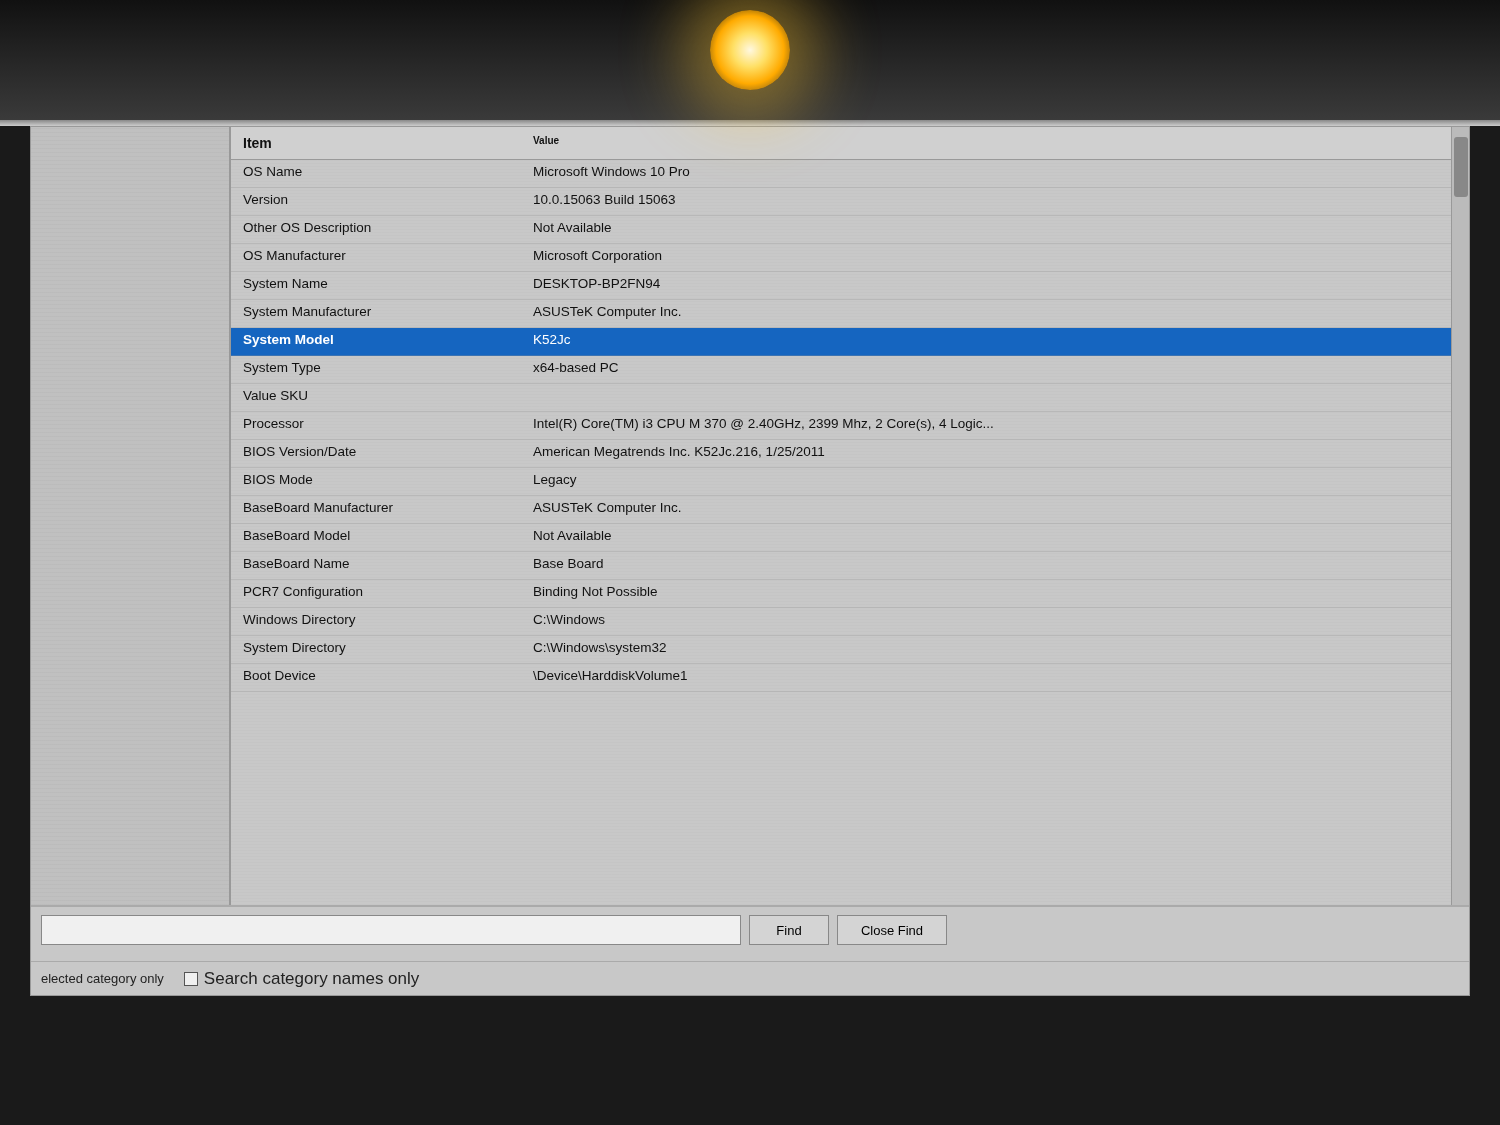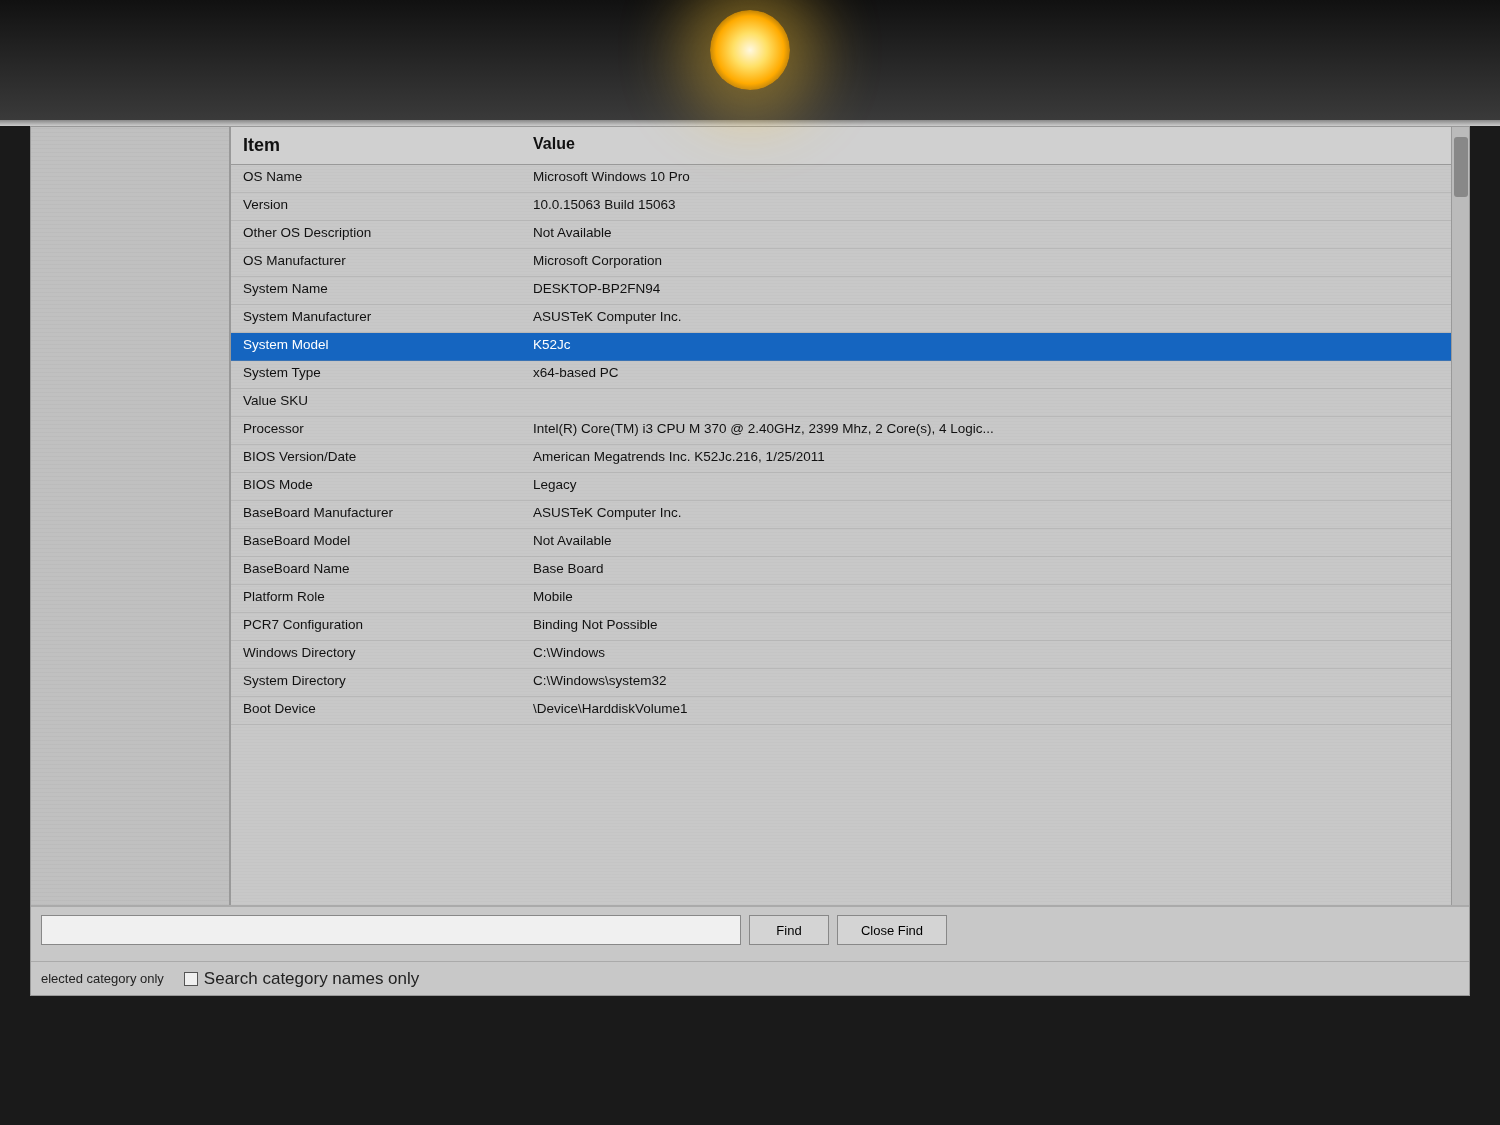--- a/index.html
+++ b/index.html
@@ -67,29 +67,29 @@
       display: flex;
       background: #d0d0d0;
       border-bottom: 1px solid #999;
       padding: 4px 0;
     }
 
     .col-item {
       width: 290px;
       min-width: 290px;
       padding: 4px 12px;
-      font-size: 18px;
+      font-size: 14px;
       font-weight: 600;
       color: #111;
     }
 
     .col-value {
       flex: 1;
       padding: 4px 12px;
-      font-size: 16px;
+      font-size: 10px;
       font-weight: 600;
       color: #111;
     }
 
     
     .table-body {
       flex: 1;
       overflow: hidden;
     }
 
@@ -107,20 +107,21 @@
     .cell-item {
       width: 290px;
       min-width: 290px;
       padding: 4px 12px;
       font-size: 13.5px;
       color: #111;
     }
 
     .table-row.selected .cell-item {
       color: #fff;
+      font-weight: bold;
     }
 
     .cell-value {
       flex: 1;
       padding: 4px 12px;
       font-size: 13.5px;
       color: #111;
     }
 
     .table-row.selected .cell-value {
@@ -328,24 +329,20 @@
             <div class="cell-item">BaseBoard Manufacturer</div>
             <div class="cell-value">ASUSTeK Computer Inc.</div>
           </div>
           <div class="table-row">
             <div class="cell-item">BaseBoard Model</div>
             <div class="cell-value">Not Available</div>
           </div>
           <div class="table-row">
             <div class="cell-item">BaseBoard Name</div>
             <div class="cell-value">Base Board</div>
-          </div>
-          <div class="table-row">
-            <div class="cell-item">Platform Role</div>
-            <div class="cell-value">Mobile</div>
           </div>
           <div class="table-row">
             <div class="cell-item">PCR7 Configuration</div>
             <div class="cell-value">Binding Not Possible</div>
           </div>
           <div class="table-row">
             <div class="cell-item">Windows Directory</div>
             <div class="cell-value">C:\Windows</div>
           </div>
           <div class="table-row">

